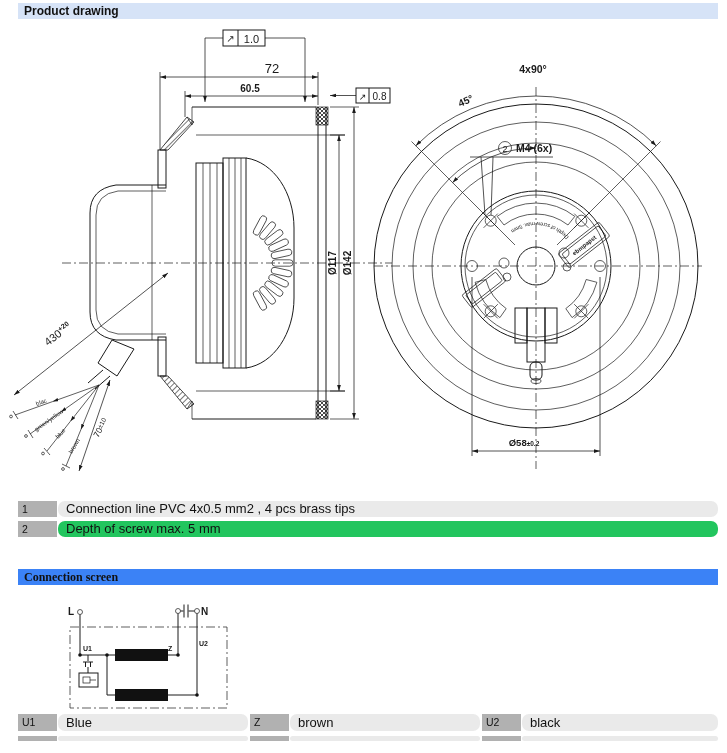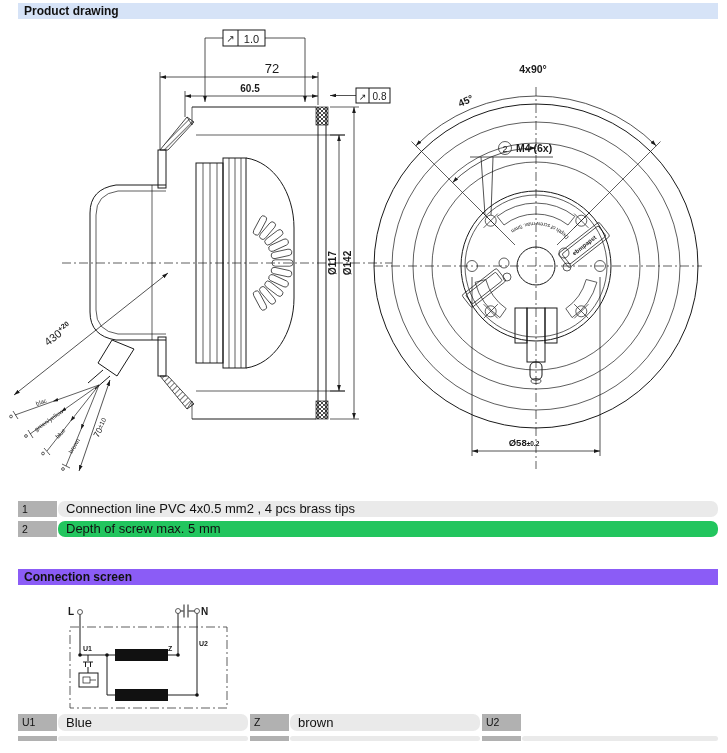--- a/index.html
+++ b/index.html
@@ -291,21 +291,21 @@
 
 <div class="row" style="top:501px;height:16px;">
   <div class="kcell" style="left:18px;width:39px;background:#b1b1b1;line-height:16px;">1</div>
   <div class="vcell" style="left:58px;width:660px;background:#eaeaea;line-height:16px;">Connection line PVC 4x0.5 mm2 , 4 pcs brass tips</div>
 </div>
 <div class="row" style="top:521px;height:16px;">
   <div class="kcell" style="left:18px;width:39px;background:#b1b1b1;line-height:16px;">2</div>
   <div class="vcell" style="left:58px;width:660px;background:#22c55e;line-height:16px;">Depth of screw max. 5 mm</div>
 </div>
 
-<div class="secbar" style="top:569px;background:#8b5cf6;">Connection screen</div>
+<div class="secbar" style="top:569px;background:#3b82f6;font-family:Liberation Serif, serif;">Connection screen</div>
 
 <svg width="300" height="122" viewBox="0 0 300 122" style="top:588px;">
   <g>
 
     <text x="74" y="27" font-size="10" font-weight="bold" text-anchor="end">L</text>
     <circle class="thin" cx="80" cy="24" r="2.5"></circle>
     <line class="ln" x1="80" y1="26.5" x2="80" y2="67"></line>
 
     <g>
       <circle class="thin" cx="178" cy="23" r="2.5"></circle>
@@ -351,20 +351,21 @@
     </g>
   </g>
 </svg>
 
 <div class="row" style="top:714px;height:17px;">
   <div class="kcell" style="left:18px;width:39px;background:#b1b1b1;line-height:17px;">U1</div>
   <div class="vcell" style="left:58px;width:190px;background:#eaeaea;line-height:17px;">Blue</div>
   <div class="kcell" style="left:250px;width:39px;background:#b1b1b1;line-height:17px;">Z</div>
   <div class="vcell" style="left:290px;width:190px;background:#eaeaea;line-height:17px;">brown</div>
   <div class="kcell" style="left:482px;width:39px;background:#b1b1b1;line-height:17px;">U2</div>
+  <div class="vcell" style="left:522px;width:196px;background:#eaeaea;line-height:17px;">black</div>
 </div>
 
 <div class="row" style="top:736px;height:5px;">
   <div class="kcell" style="left:18px;width:39px;background:#b1b1b1;"></div>
   <div class="vcell" style="left:58px;width:190px;background:#eaeaea;"></div>
   <div class="kcell" style="left:250px;width:39px;background:#b1b1b1;"></div>
   <div class="vcell" style="left:290px;width:190px;background:#eaeaea;"></div>
   <div class="kcell" style="left:482px;width:39px;background:#b1b1b1;"></div>
   <div class="vcell" style="left:522px;width:196px;background:#eaeaea;"></div>
 </div>

